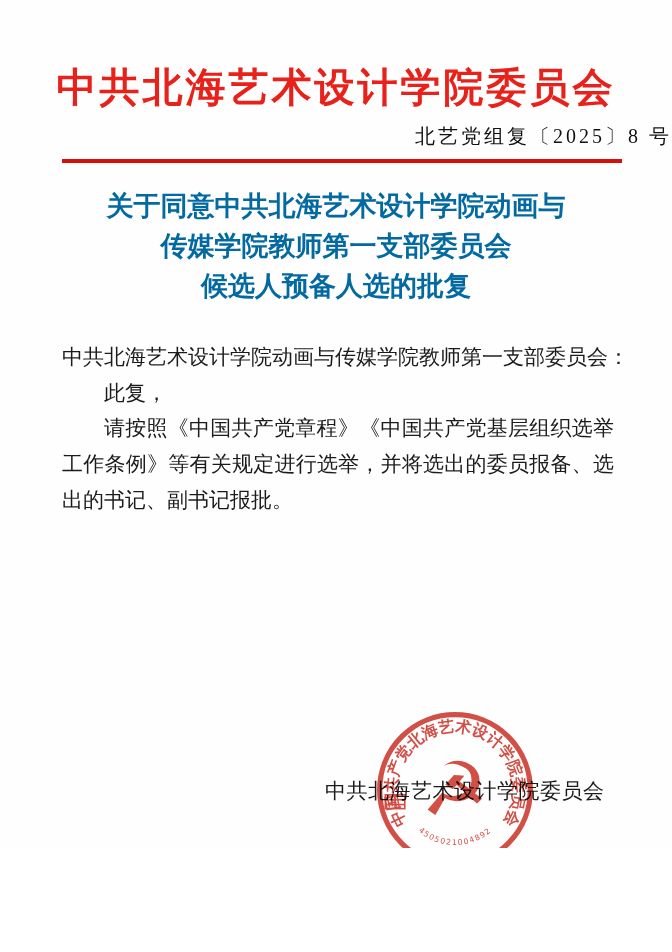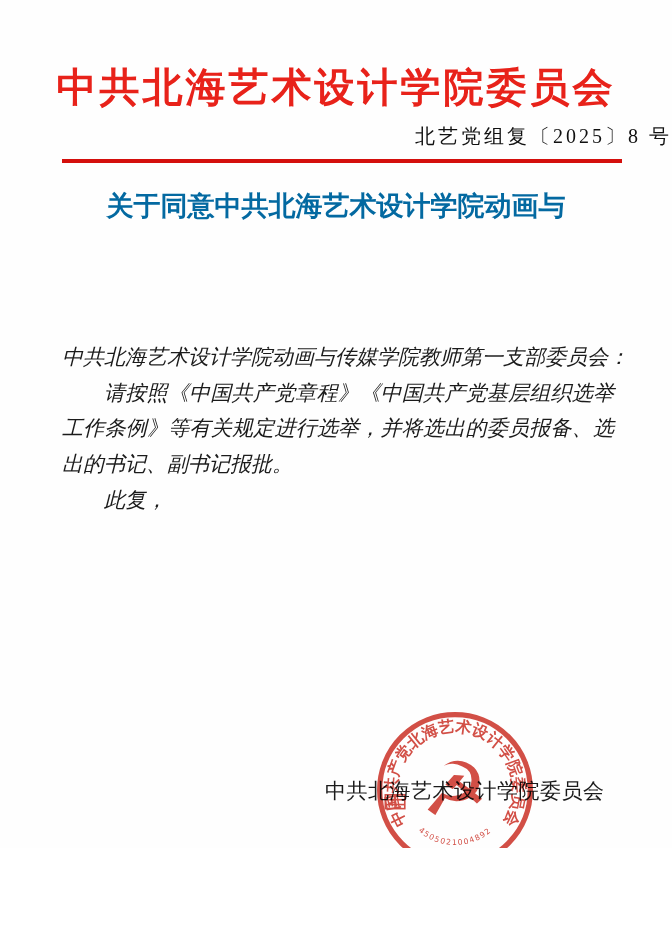--- a/index.html
+++ b/index.html
@@ -46,21 +46,20 @@
     color:#0369a1;
   }
   .doc-title .line{white-space:nowrap;}
   .body-text{
     position:absolute;top:340px;left:62px;width:552px;
     font-size:21px;
     line-height:35.7px;
     text-align:justify;
     word-break:break-all;
     color:#1b1b1b;
-    font-style:italic;
   }
   .body-text p{margin:0;padding:0;text-indent:2em;}
   .body-text p.salutation{text-indent:0;white-space:nowrap;}
   .sign-block{
     position:absolute;top:772px;left:325px;width:266px;
     text-align:center;
     font-size:21px;
     line-height:38px;
     color:#1b1b1b;
     z-index:1;
@@ -82,26 +81,28 @@
 <div class="page">
 
   <div class="org-title">中共北海艺术设计学院委员会</div>
 
   <div class="doc-number">北艺党组复〔2025〕8 号</div>
 
   <div class="red-rule"></div>
 
   <div class="doc-title">
     <div class="line">关于同意中共北海艺术设计学院动画与</div>
+    <div class="line">传媒学院教师第一支部委员会</div>
+    <div class="line">候选人预备人选的批复</div>
   </div>
 
   <div class="body-text">
     <p class="salutation">中共北海艺术设计学院动画与传媒学院教师第一支部委员会：</p>
+    <p>此复，</p>
     <p>请按照《中国共产党章程》《中国共产党基层组织选举工作条例》等有关规定进行选举，并将选出的委员报备、选出的书记、副书记报批。</p>
-    <p>此复，</p>
   </div>
 
   <div class="sign-block">
     <div class="org">中共北海艺术设计学院委员会</div>
     <div class="date">2025 年 1 月 6 日</div>
   </div>
 
   <svg class="seal" viewBox="0 0 200 200" xmlns="http://www.w3.org/2000/svg">
     <defs>
       <path id="sealTopArc" d="M 44.8 146.3 A 72 72 0 1 1 155.2 146.3" fill="none"></path>

